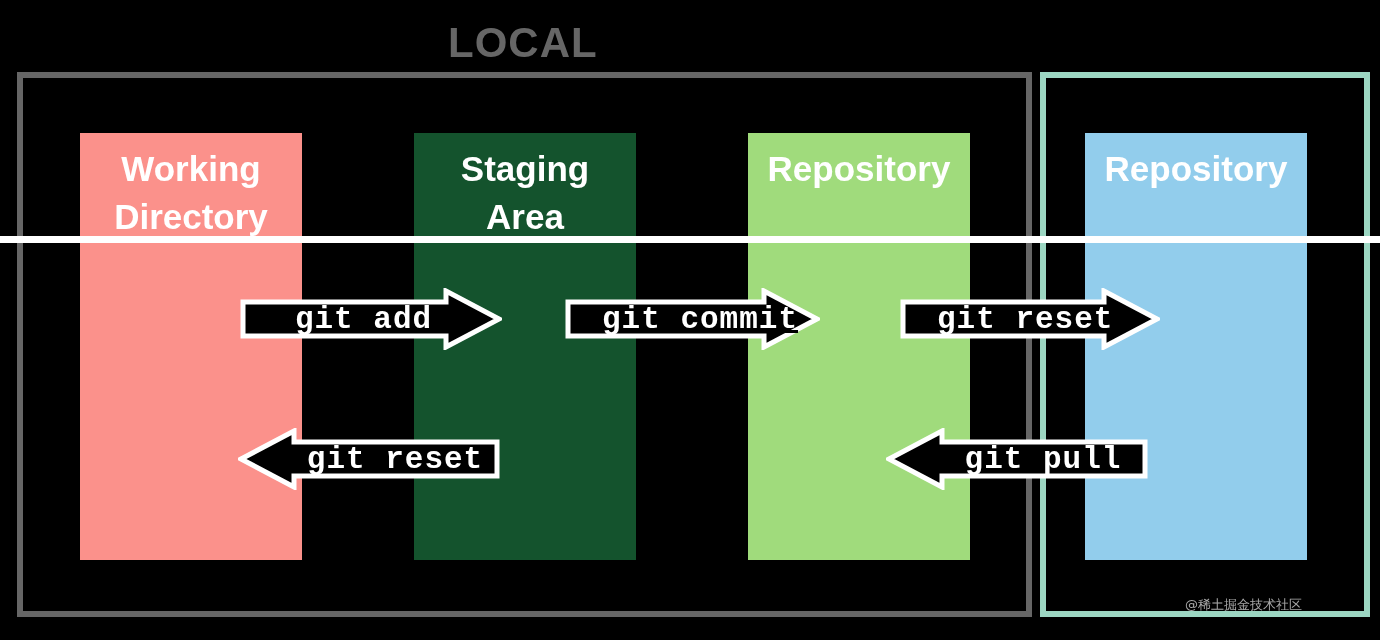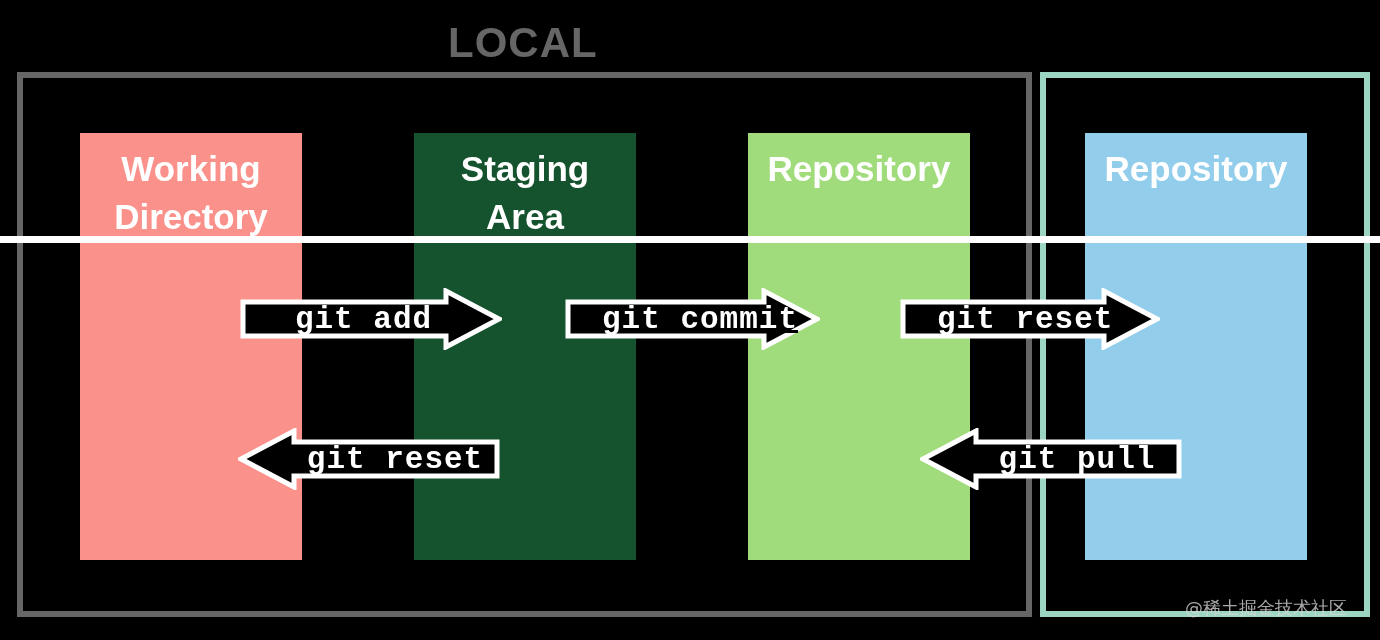--- a/index.html
+++ b/index.html
@@ -111,31 +111,31 @@
     text-align: center;
     box-sizing: border-box;
   }
   .arrow-right .arrow-label { padding-right: 52px; padding-left: 37px; }
   .arrow-left  .arrow-label { padding-left: 52px; }
 
   #arrow-add     { left: 240px; top: 288px;  width: 262px; }
   #arrow-commit  { left: 565px; top: 288px;  width: 255px; text-decoration: underline; }
   #arrow-push    { left: 900px; top: 288px;  width: 260px; }
   #arrow-reset   { left: 238px; top: 428px;  width: 262px; }
-  #arrow-pull    { left: 920px; top: 428px;  width: 262px; text-decoration: underline; }
+  #arrow-pull    { left: 886px; top: 428px;  width: 262px; text-decoration: underline; }
 
   
   #watermark {
     position: absolute;
     left: 1185px;
     top: 596px;
     color: #D8D8D8;
     opacity: 0.78;
     font-family: "DejaVu Sans", sans-serif;
-    font-size: 18px;
+    font-size: 13px;
     white-space: nowrap;
   }
 </style>
 </head>
 <body>
 
 <div id="canvas" style="background: rgb(0, 0, 0); border-radius: 24px;">
 
   <div class="zone-label" id="label-local" style="color: rgb(102, 102, 102);">LOCAL</div>
 

